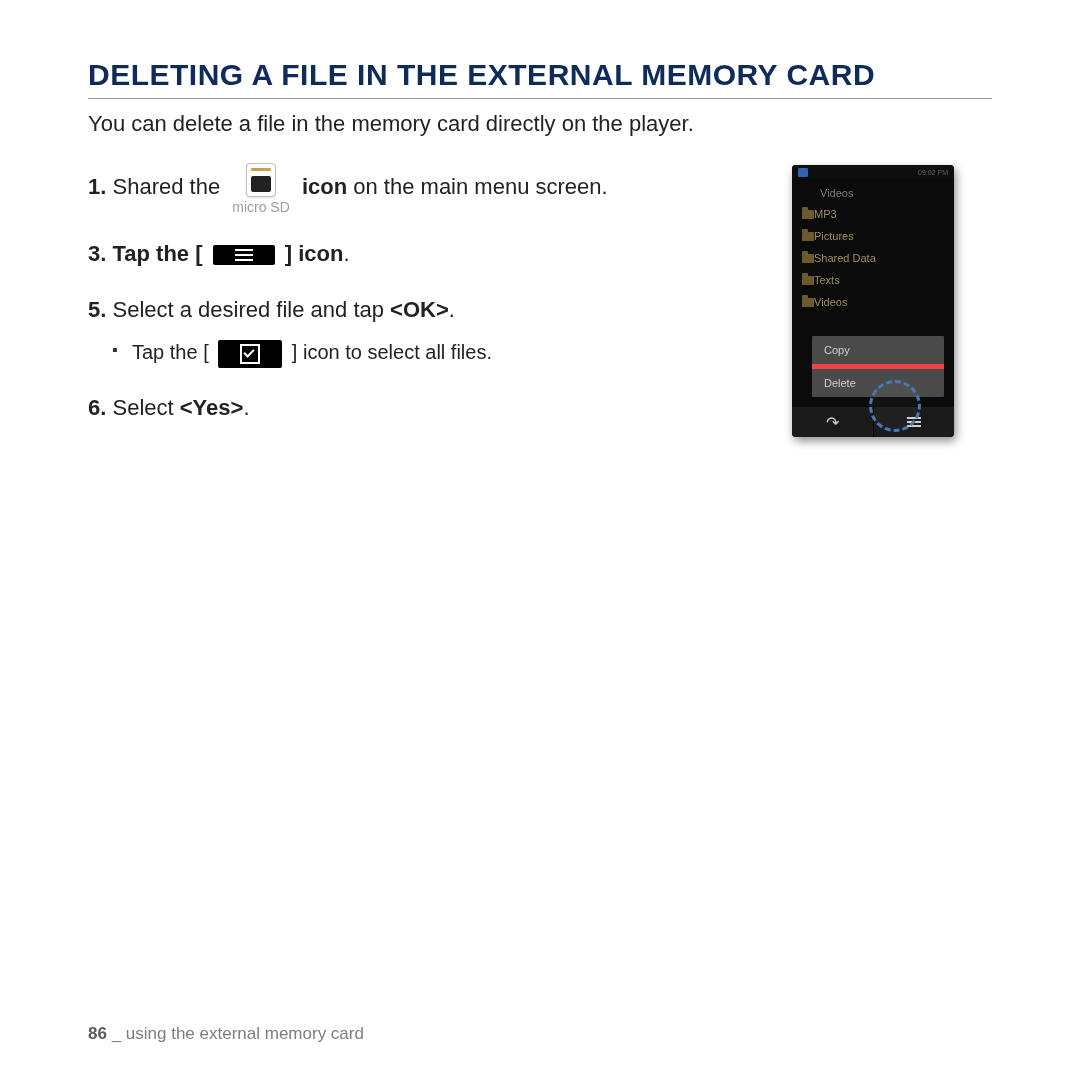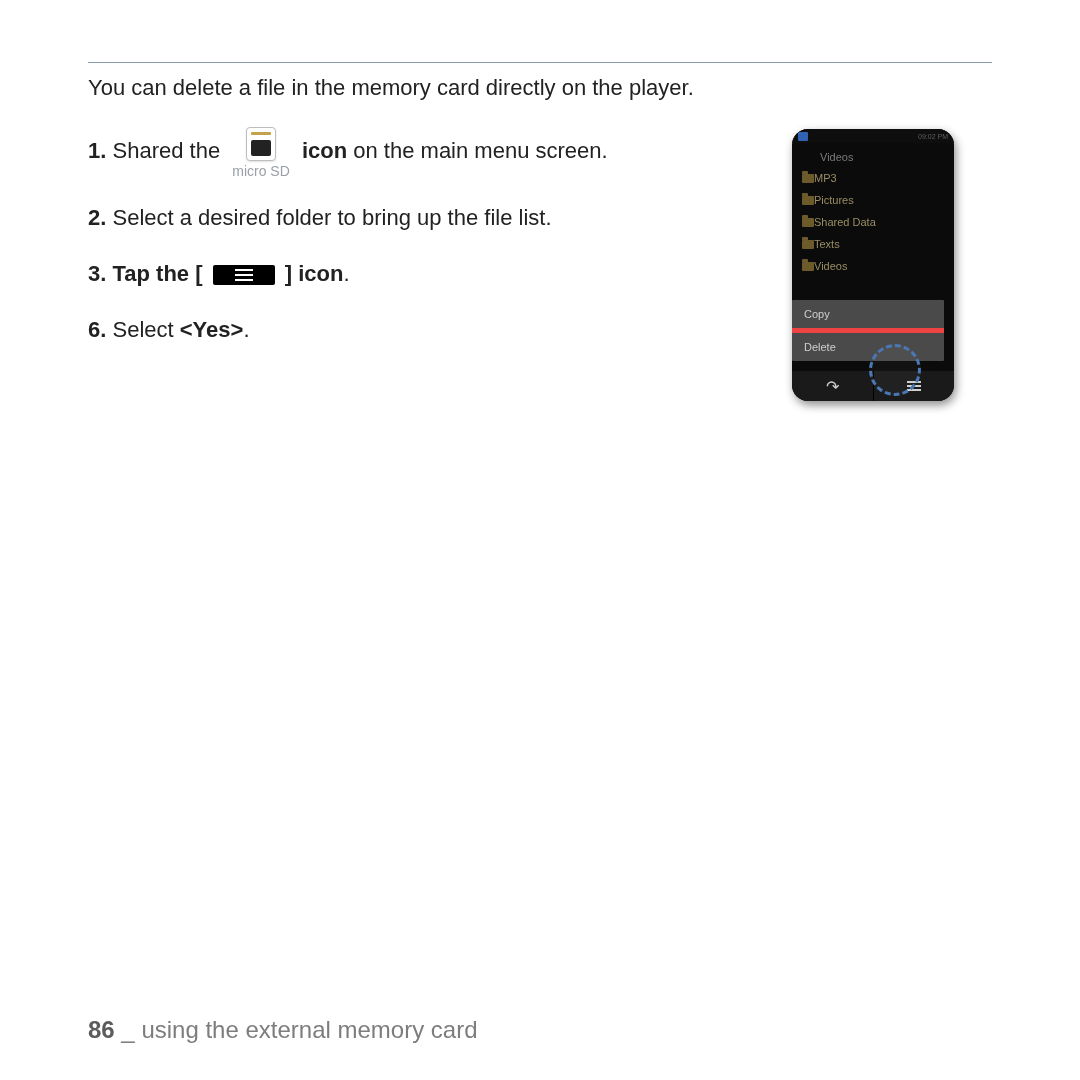--- a/index.html
+++ b/index.html
@@ -46,79 +46,87 @@
 
   
   .pill{display:inline-block;vertical-align:middle;background:#000;color:#fff;border-radius:2px;padding:4px 22px;line-height:0;margin:0 4px;}
   .burger{display:inline-block;width:18px;height:12px;position:relative;}
   .burger span,.burger::before,.burger::after{content:"";position:absolute;left:0;right:0;height:2px;background:#fff;}
   .burger::before{top:0;} .burger span{top:5px;} .burger::after{bottom:0;}
   .check{display:inline-block;width:16px;height:16px;border:2px solid #fff;position:relative;}
   .check::after{content:"";position:absolute;left:2px;top:3px;width:8px;height:4px;border-left:2px solid #fff;border-bottom:2px solid #fff;transform:rotate(-45deg);}
 
   
-  .device{width:162px;height:272px;background:#0b0b0b;border-radius:16px;box-shadow:2px 4px 10px rgba(0,0,0,.45);position:relative;overflow:hidden;margin-top:2px;}
+  .device{width:162px;height:272px;background:#0b0b0b;border-radius:4px;box-shadow:2px 4px 10px rgba(0,0,0,.45);position:relative;overflow:hidden;margin-top:2px;}
   .dev-status{height:14px;background:#0e0e0e;display:flex;align-items:center;justify-content:space-between;padding:0 6px;font-size:7px;color:#5f5f5f;}
   .dev-sd{width:10px;height:9px;background:#3063b2;border-radius:1px;}
   .dev-title{font-size:11px;color:#7a7a7a;padding:8px 0 4px 28px;}
   .dev-row{display:flex;align-items:center;gap:0;padding:5px 10px;font-size:11px;}
   .folder{width:12px;height:9px;background:#6d5a2a;border-radius:1px;position:relative;}
   .folder::before{content:"";position:absolute;top:-3px;left:0;width:6px;height:3px;background:#6d5a2a;border-radius:1px 1px 0 0;}
   .dev-name{color:var(--device-text);}
-  .popup{position:absolute;left:0;right:10px;bottom:40px;background:var(--popup);border-radius:1px;overflow:hidden;}
+  .popup{position:absolute;left:20px;right:10px;bottom:40px;background:var(--popup);border-radius:1px;overflow:hidden;}
   .popup-item{font-size:11px;color:var(--popup-text);padding:8px 12px;}
   .popup-item + .popup-item{border-top:5px solid #ef4444;}
   .dev-nav{position:absolute;bottom:0;left:0;right:0;height:30px;background:#1a1a1a;display:flex;}
   .nav-half{flex:1;display:flex;align-items:center;justify-content:center;color:#cfcfcf;}
   .nav-half + .nav-half{border-left:1px solid #000;}
   .back-arrow{font-size:16px;transform:scaleX(-1);}
   .mini-burger{display:inline-block;width:14px;height:10px;position:relative;}
   .mini-burger span,.mini-burger::before,.mini-burger::after{content:"";position:absolute;left:0;right:0;height:2px;background:#cfcfcf;}
   .mini-burger::before{top:0;} .mini-burger span{top:4px;} .mini-burger::after{bottom:0;}
   .dash-ring{position:absolute;width:46px;height:46px;border-radius:50%;border:3px dashed var(--highlight);bottom:5px;left:50%;transform:translateX(-4px);background:rgba(255,255,255,.03);}
 
   
-  .footer{position:absolute;bottom:36px;left:88px;font-size:24px;color:#7d7d7d;}
+  .footer{position:absolute;bottom:36px;left:88px;font-size:17px;color:#7d7d7d;}
   .footer .pg{color:#5c5c5c;font-weight:700;}
 </style>
 </head>
 <body>
 
 <div class="page">
 
+  <h1>DELETING A FILE IN THE EXTERNAL MEMORY CARD</h1>
   <div class="rule"></div>
   <p class="intro">You can delete a file in the memory card directly on the player.</p>
 
   <div class="cols">
 
     <ol class="steps">
 
       <li>
         <span class="num">1.</span>
         <span>Shared the</span>
         <span class="mic-wrap">
           <span class="sd-icon"></span>
           <span class="sd-label">micro SD</span>
         </span>
         <span class="b">icon</span><span> on the main menu screen.</span>
       </li>
 
-      <li>
-        <span class="num">2.</span>
-        <span>Select a desired folder to bring up the file list.</span>
-      </li>
 
       <li>
         <span class="num b">3.</span>
         <span class="b">Tap the </span><span class="b">[</span>
         <span class="pill"><span class="burger"><span></span></span></span>
         <span class="b">]</span><span class="b"> icon</span><span>.</span>
       </li>
 
 
+      <li>
+        <span class="num b">5.</span>
+        <span>Select a desired file and tap </span><span class="b">&lt;OK&gt;</span><span>.</span>
+        <ul class="sub">
+          <li>
+            <span>Tap the </span><span>[</span>
+            <span class="pill"><span class="check"></span></span>
+            <span>]</span><span> icon to select all files.</span>
+          </li>
+        </ul>
+      </li>
 
       <li>
         <span class="num b">6.</span>
         <span>Select </span><span class="b">&lt;Yes&gt;</span><span>.</span>
       </li>
 
     </ol>
 
     <div class="device">
       <div class="dev-status">

